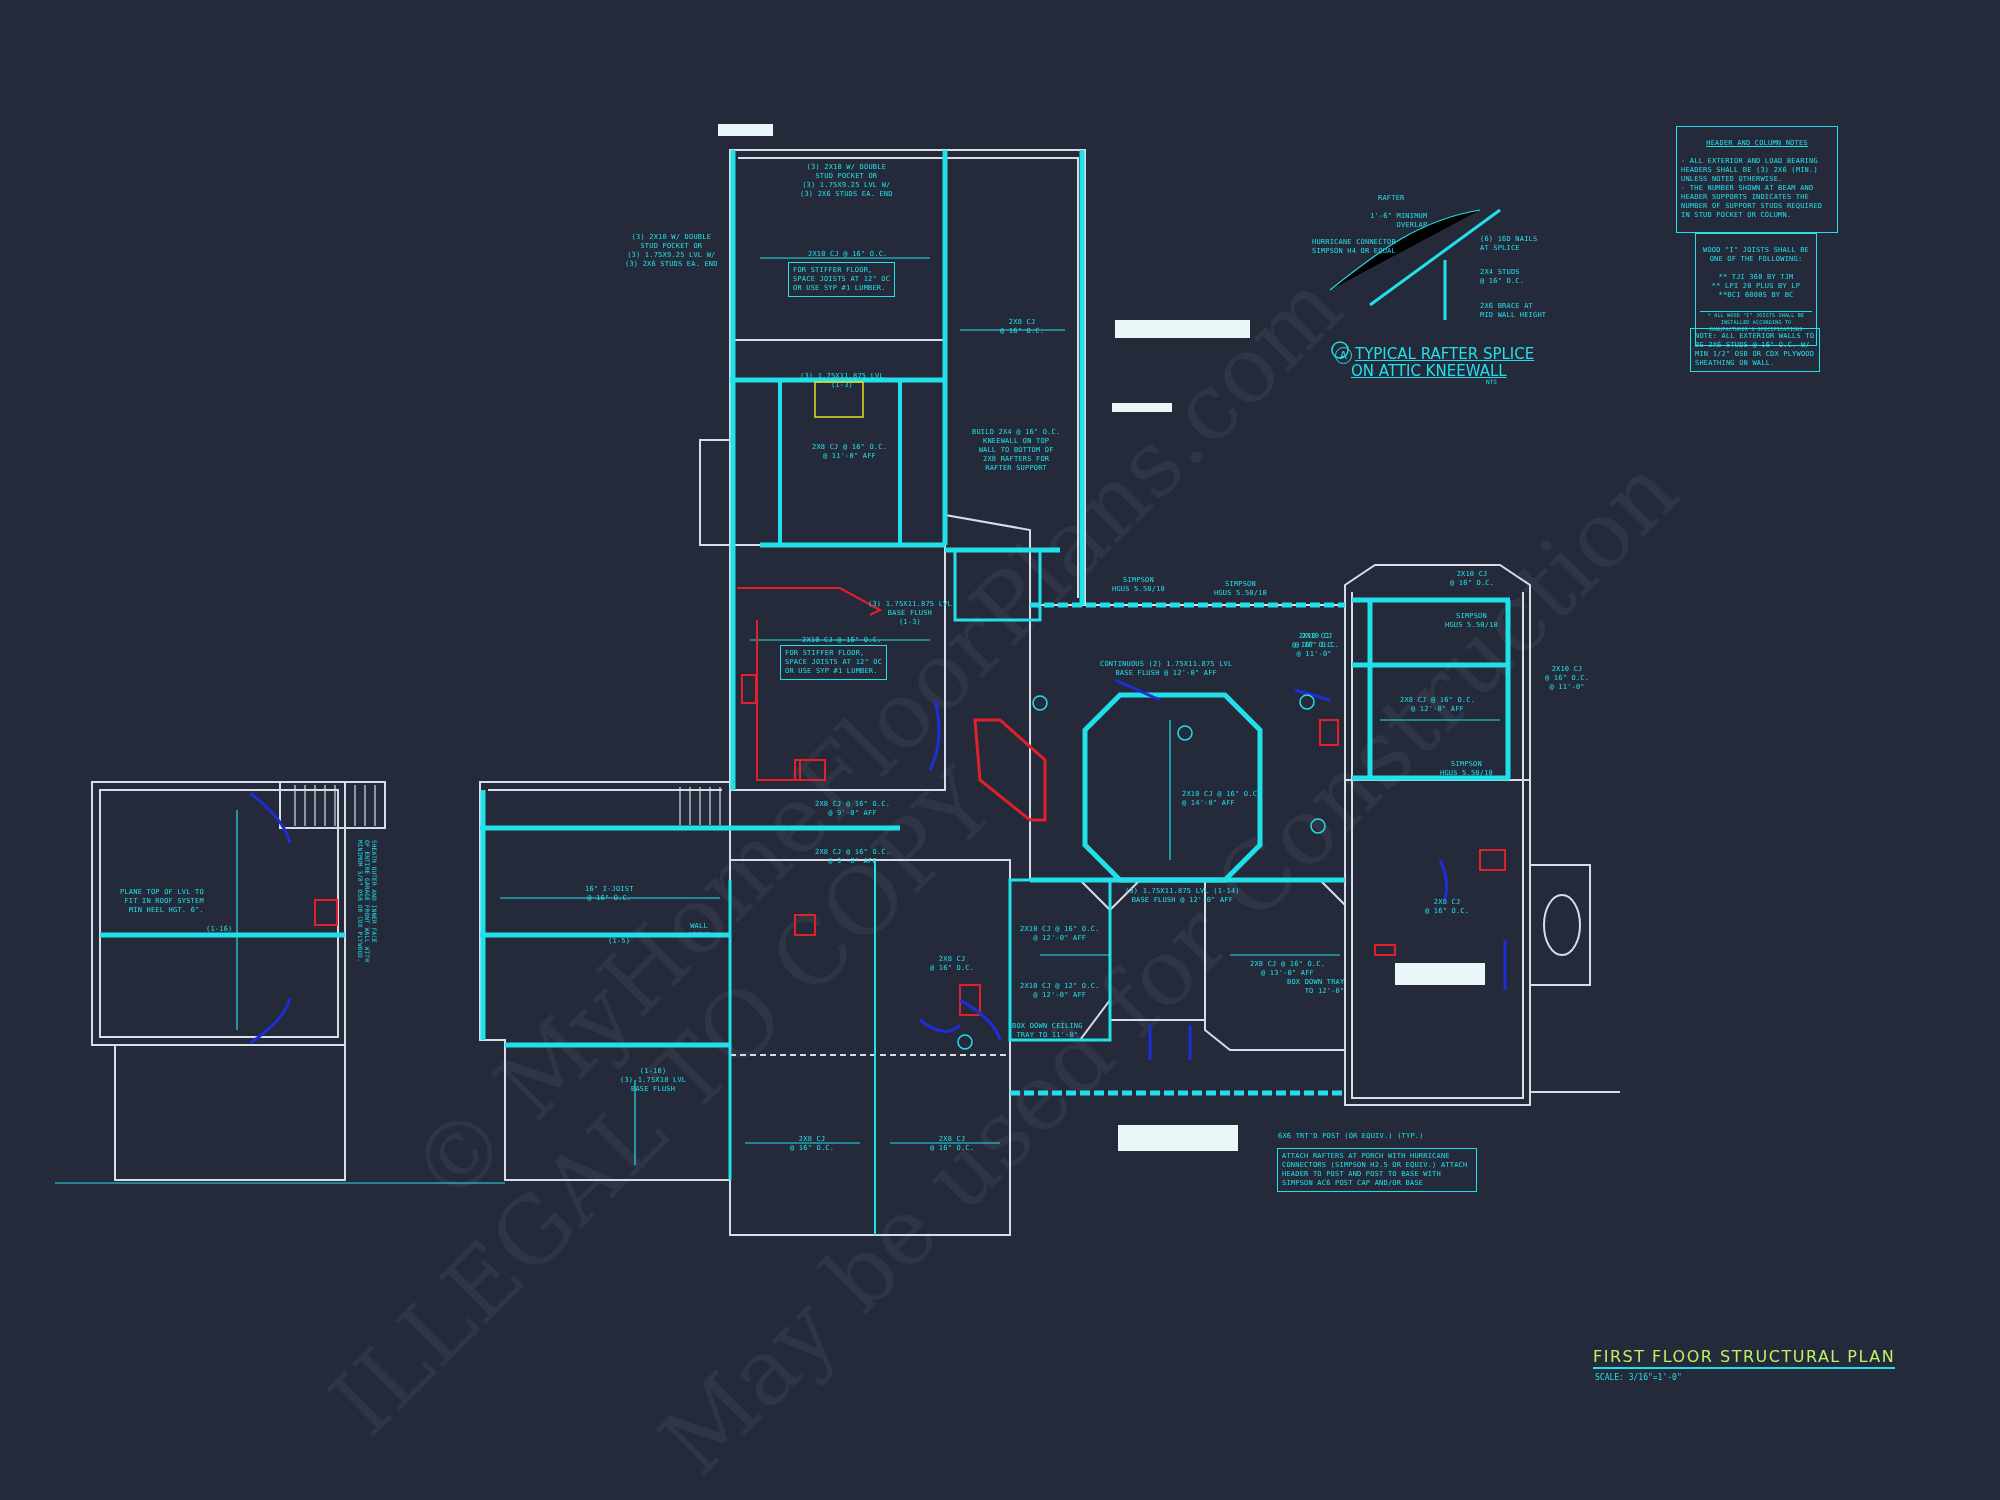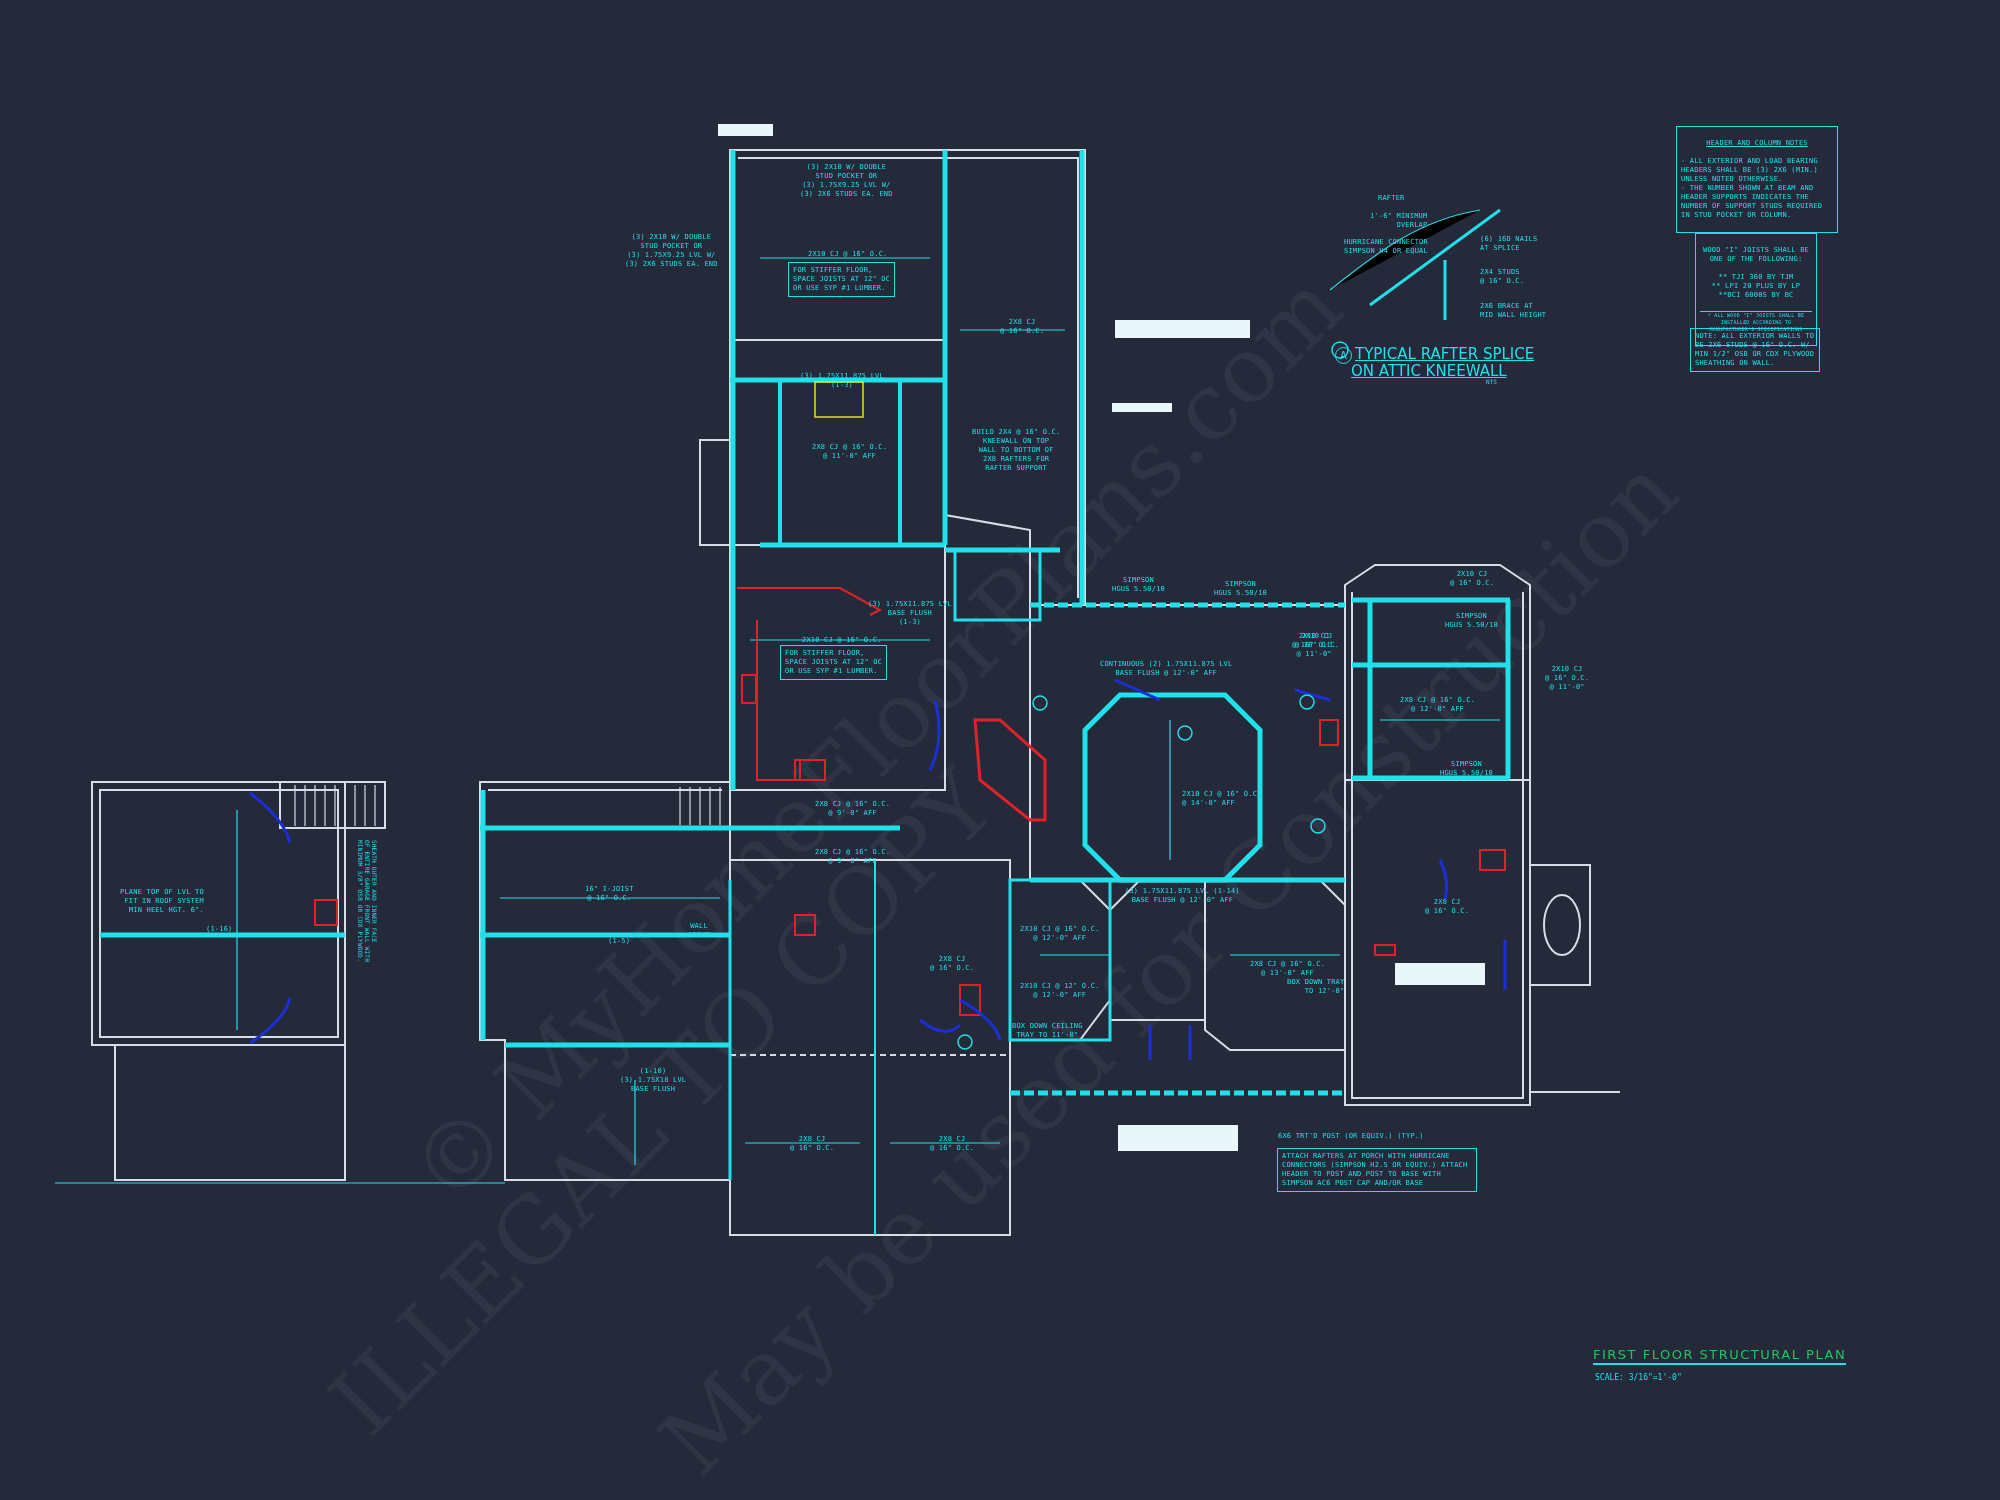--- a/index.html
+++ b/index.html
@@ -1,21 +1,21 @@
 <!DOCTYPE html>
 <html><head>
 <meta charset="utf-8">
 <style>
   html,body{margin:0;padding:0;background:#252a3a;}
   body{width:2000px;height:1500px;position:relative;overflow:hidden;font-family:"DejaVu Sans",sans-serif;}
   .sheet{position:absolute;left:0;top:0;width:2000px;height:1500px;background:#252a3a;}
   svg.plan{position:absolute;left:0;top:0;}
   .note{position:absolute;color:#22e0ea;font-family:"DejaVu Sans Mono",monospace;font-size:7px;line-height:9px;letter-spacing:0.2px;text-transform:uppercase;white-space:pre-line;}
   .boxed{border:1.5px solid #22e0ea;padding:3px 4px;}
-  .title-main{position:absolute;left:1593px;top:1347px;color:#22c55e;font-family:"DejaVu Sans",sans-serif;font-size:13px;letter-spacing:1.5px;border-bottom:2px solid #22e0ea;padding-bottom:1px;}
+  .title-main{position:absolute;left:1593px;top:1347px;color:#bef264;font-family:"DejaVu Sans",sans-serif;font-size:16px;letter-spacing:1.5px;border-bottom:2px solid #22e0ea;padding-bottom:1px;}
   .title-scale{position:absolute;left:1595px;top:1373px;color:#22e0ea;font-family:"DejaVu Sans Mono",monospace;font-size:8px;}
   .detail-title{position:absolute;left:1335px;top:347px;color:#22e0ea;font-family:"DejaVu Sans",sans-serif;font-size:15px;line-height:15px;}
   .detail-title .circ{display:inline-block;width:15px;height:15px;border:1.5px solid #22e0ea;border-radius:50%;text-align:center;font-size:10px;line-height:15px;margin-right:3px;vertical-align:top;}
   .detail-title .ln{text-decoration:underline;}
   .nts{position:absolute;left:1486px;top:378px;color:#22e0ea;font-size:6px;font-family:"DejaVu Sans Mono",monospace;}
   .wm{position:absolute;color:rgba(200,205,220,0.07);font-family:"DejaVu Serif",serif;font-size:92px;transform:rotate(-45deg);transform-origin:left top;white-space:nowrap;}
   .tag{position:absolute;background:#e9f7f8;color:#22e0ea;font-size:5px;height:9px;}
 </style>
 </head>
 <body>
@@ -177,21 +177,21 @@
     <div>** TJI 360 BY TJM
 ** LPI 20 PLUS BY LP
 **BCI 6000s BY BC</div>
     <div style="border-top:1.5px solid #22e0ea;margin-top:2px;font-size:5px;line-height:7px;">* ALL WOOD "I" JOISTS SHALL BE INSTALLED ACCORDING TO MANUFACTURER'S SPECIFICATIONS</div>
   </div>
   <div class="note boxed" style="left:1690px;top:328px;width:120px;">NOTE: ALL EXTERIOR WALLS TO BE 2x6 STUDS @ 16" O.C. w/ MIN 1/2" OSB OR CDX PLYWOOD SHEATHING ON WALL.</div>
 
   <div class="note" style="left:1378px;top:194px;">RAFTER</div>
   <div class="note" style="left:1370px;top:212px;text-align:right;">1'-6" MINIMUM
 OVERLAP</div>
-  <div class="note" style="left:1344px;top:238px;text-align:left;">HURRICANE CONNECTOR
+  <div class="note" style="left:1312px;top:238px;text-align:left;">HURRICANE CONNECTOR
 SIMPSON H4 OR EQUAL</div>
   <div class="note" style="left:1480px;top:235px;">(6) 16d NAILS
 AT SPLICE</div>
   <div class="note" style="left:1480px;top:268px;">2x4 STUDS
 @ 16" O.C.</div>
   <div class="note" style="left:1480px;top:302px;">2x6 BRACE AT
 MID WALL HEIGHT</div>
   <div class="detail-title">
     <span class="circ">A</span><span class="ln">TYPICAL RAFTER SPLICE</span><br>
     <span class="ln" style="margin-left:16px;">ON ATTIC KNEEWALL</span>

